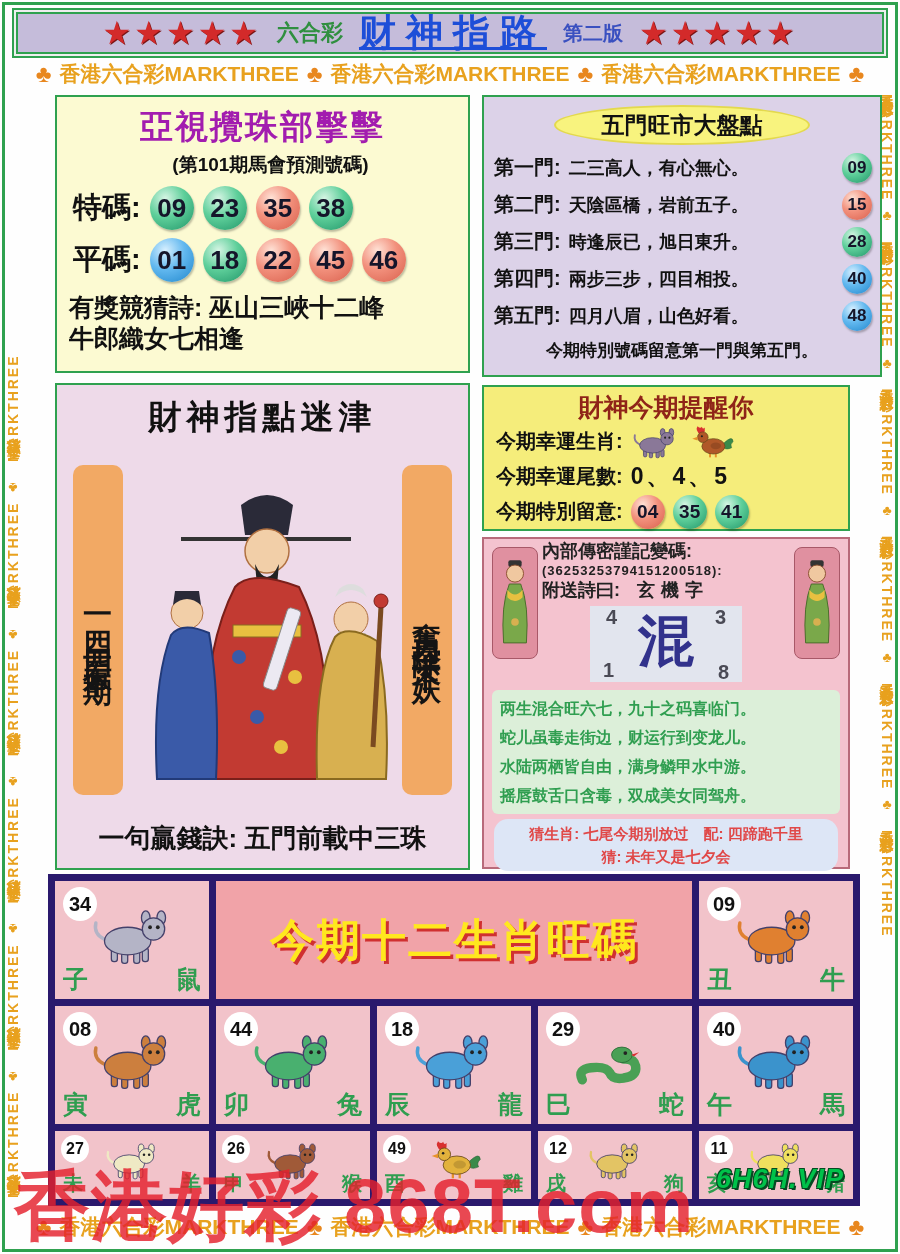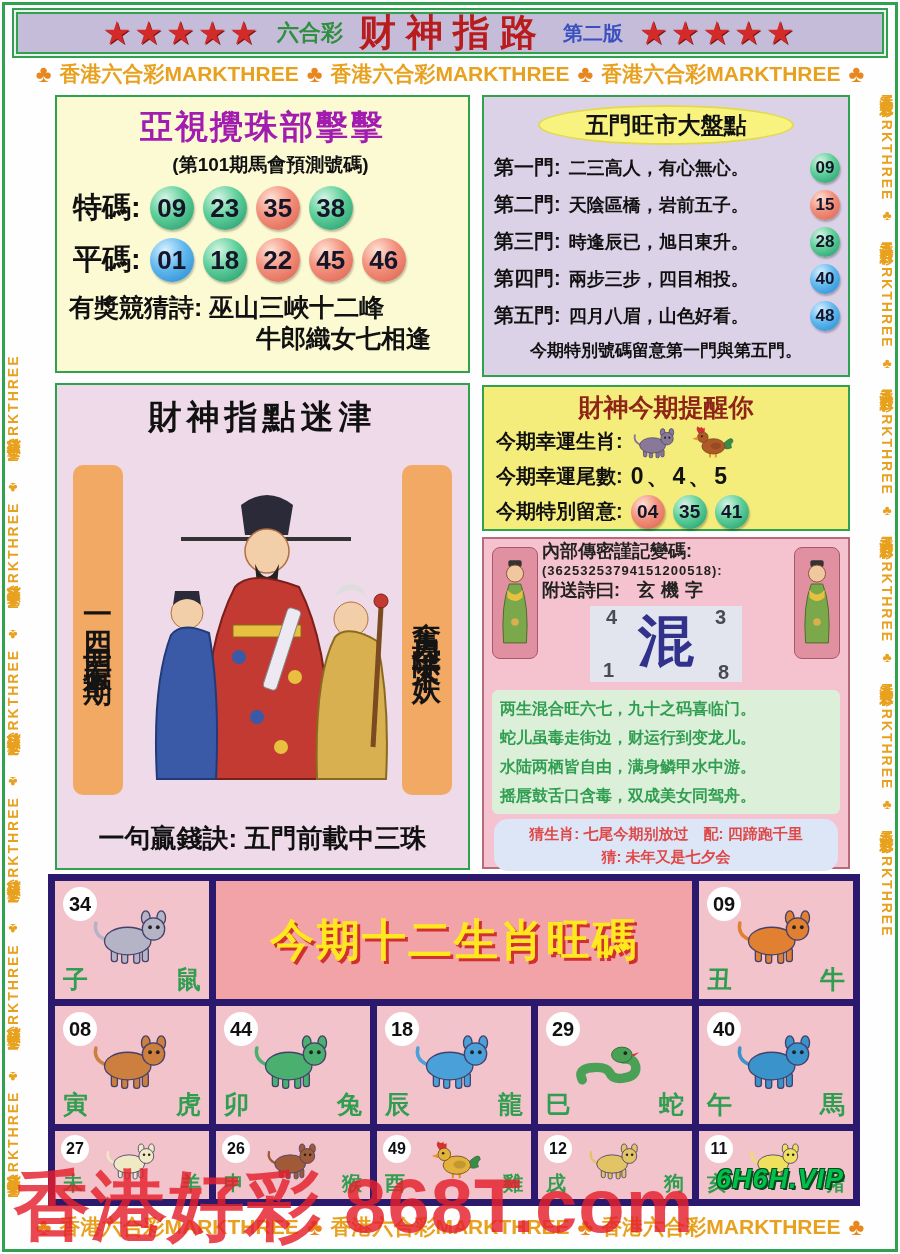--- a/index.html
+++ b/index.html
@@ -6,21 +6,21 @@
   body { font-family: "Liberation Sans", "DejaVu Sans", sans-serif; background:#777; }
   .page { position: relative; width: 900px; height: 1254px; background: #fefefe; overflow: hidden; margin: 0 auto; }
   .outer-frame { position:absolute; inset:2px; border:3px solid #2fa14f; z-index:60; pointer-events:none; }
 
   
   .header { position:absolute; left:12px; top:8px; width:876px; height:50px; background:#c5bcda;
             border:2px solid #2fa14f; box-shadow: inset 0 0 0 2px #eee, inset 0 0 0 4px #2fa14f;
             display:flex; align-items:center; justify-content:center; gap:16px; z-index:5; }
   .stars { color:#d32a2a; font-size:32px; letter-spacing:3px; text-shadow:1px 1px 0 #7a1414; }
   .hdr-lottery { color:#2f8f3f; font-size:22px; font-weight:bold; }
-  .hdr-title { color:#b91c1c; font-size:37px; font-weight:bold; letter-spacing:10px; }
+  .hdr-title { color:#1d4ed8; font-size:37px; font-weight:bold; letter-spacing:10px;text-decoration:underline; }
   .hdr-edition { color:#3a50c0; font-size:20px; font-weight:bold; }
 
   
   .brand-row { position:absolute; left:26px; right:26px; display:flex; justify-content:center; align-items:center;
                gap:8px; color:#e8a11e; font-weight:bold; font-size:21px; white-space:nowrap; z-index:5; }
   .brand-top { top:60px; } .brand-bottom { top:1213px; }
   .clover { color:#e8871e; font-size:24px; }
   .side-strip { position:absolute; top:84px; bottom:46px; width:24px; writing-mode:vertical-rl;
                 color:#e8a11e; font-weight:bold; font-size:14px; letter-spacing:2px; overflow:hidden;
                 white-space:nowrap; z-index:4; }
@@ -38,24 +38,24 @@
   .b30 { width:30px; height:30px; font-size:17px; }
 
   
   .predict-box { position:absolute; left:55px; top:95px; width:415px; height:278px; background:#fcfad2;
                  border:2px solid #2fa14f; text-align:center; z-index:5; }
   .predict-title { font-size:33px; font-weight:bold; color:#a21caf; margin-top:8px; letter-spacing:2px; }
   .predict-sub { font-size:19px; font-weight:bold; color:#111; margin-top:2px;padding-left:16px; }
   .ball-row { display:flex; align-items:center; gap:9px; margin:8px 0 0 16px; }
   .ball-row-label { font-size:29px; font-weight:bold; color:#111; }
   .poem-row { text-align:left; margin:10px 0 0 12px; font-size:25px; font-weight:bold; color:#111; line-height:31px; }
-  .poem-line2 { margin-left:187px; }
-
-  
-  .doors-box { position:absolute; left:482px; top:95px; width:368px; height:282px; background:#dcd2e8;
+  .poem-line2 { }
+
+  
+  .doors-box { position:absolute; left:482px; top:95px; width:400px; height:282px; background:#dcd2e8;
                border:2px solid #2fa14f; z-index:5; }
   .doors-title { width:256px; height:40px; margin:8px auto 4px; background:#f8f37e; border:2px solid #e3d94e;
                  border-radius:50%; text-align:center; line-height:37px; font-size:23px; font-weight:bold; color:#111; }
   .door-line { display:flex; align-items:center; padding:0 8px 0 10px; height:37px; }
   .door-label { font-size:20px; font-weight:bold; color:#111; margin-right:8px; }
   .door-text { font-size:18px; font-weight:bold; color:#111; flex:1; }
   .doors-footer { text-align:center; font-size:17px; font-weight:bold; color:#111; margin-top:5px; }
 
   
   .god-box { position:absolute; left:55px; top:383px; width:415px; height:487px; background:#eedae9;

